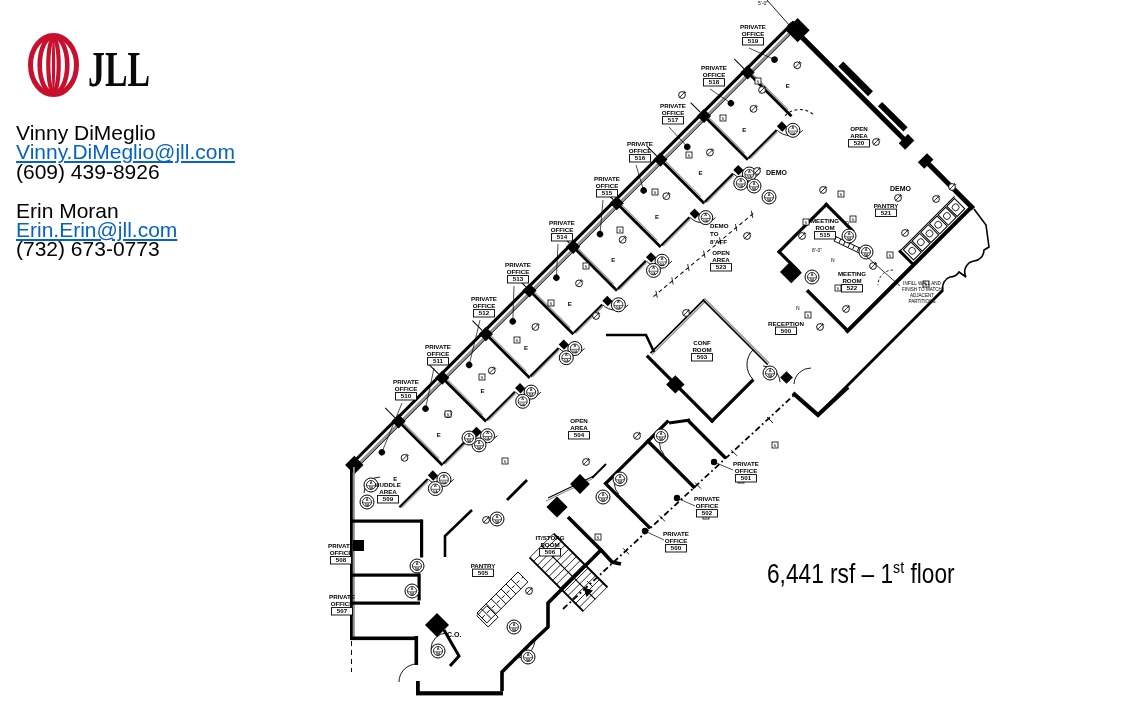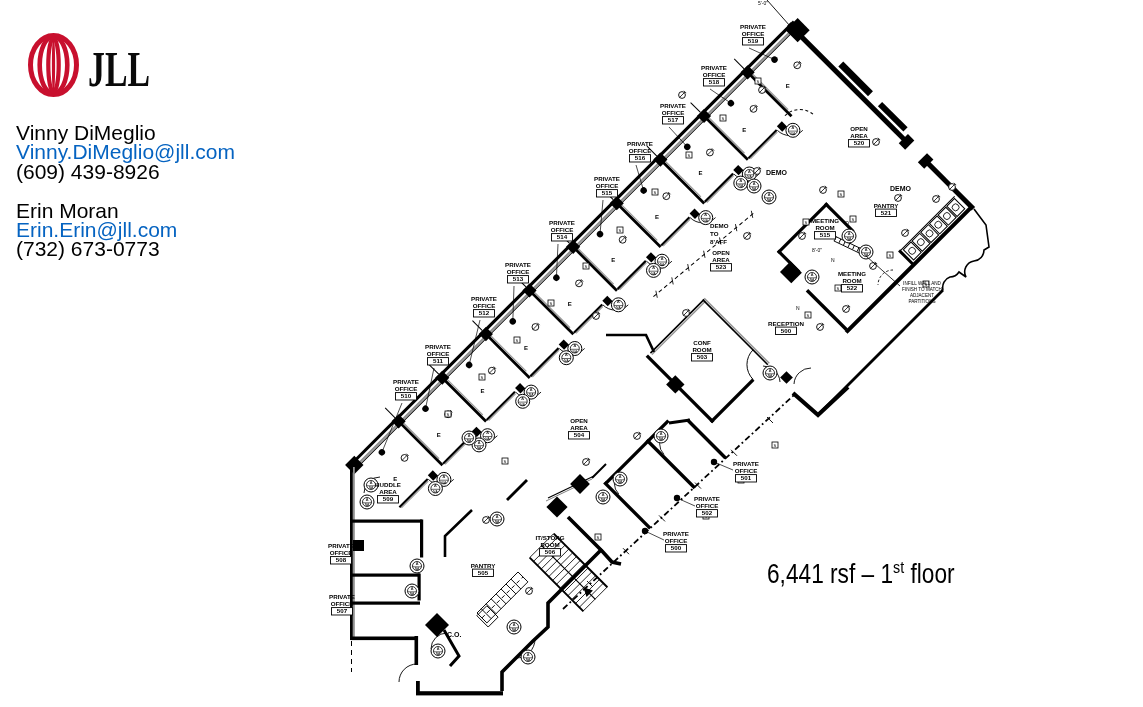--- a/index.html
+++ b/index.html
@@ -1,16 +1,16 @@
 <!DOCTYPE html>
 <html><head><meta charset="utf-8"><style>
 html,body{margin:0;padding:0;background:#fff;width:1143px;height:707px;overflow:hidden}
 body{font-family:"Liberation Sans",sans-serif;position:relative}
 .contact{position:absolute;left:16px;top:123px;font-size:21px;line-height:19.4px;color:#000}
-a{color:#0563C1;}
+a{color:#0563C1;text-decoration:underline}
 .rsf{position:absolute;left:767px;top:558px;font-size:27px;color:#000;transform:scaleX(.84);transform-origin:0 0;white-space:nowrap}
 </style></head>
 <body>
 <svg width="1143" height="707" style="position:absolute;left:0;top:0">
 <g transform="translate(53.5,65)" fill="none" stroke="#C8102E">
 <ellipse rx="23" ry="29.5" stroke-width="5"></ellipse>
 <ellipse rx="13.8" ry="28.5" stroke-width="4.6"></ellipse>
 <ellipse rx="5.2" ry="27" stroke-width="4.2"></ellipse>
 <ellipse rx="0.6" ry="25.5" stroke-width="2"></ellipse>
 </g>

